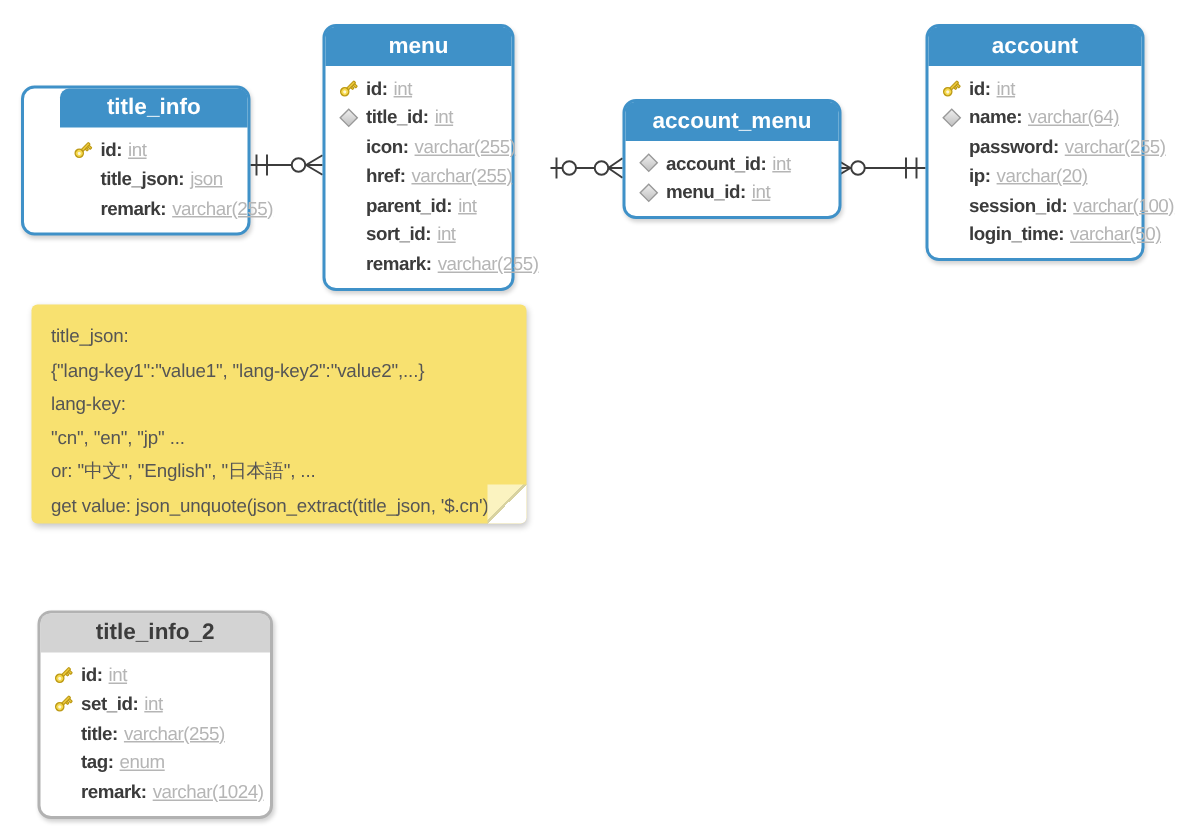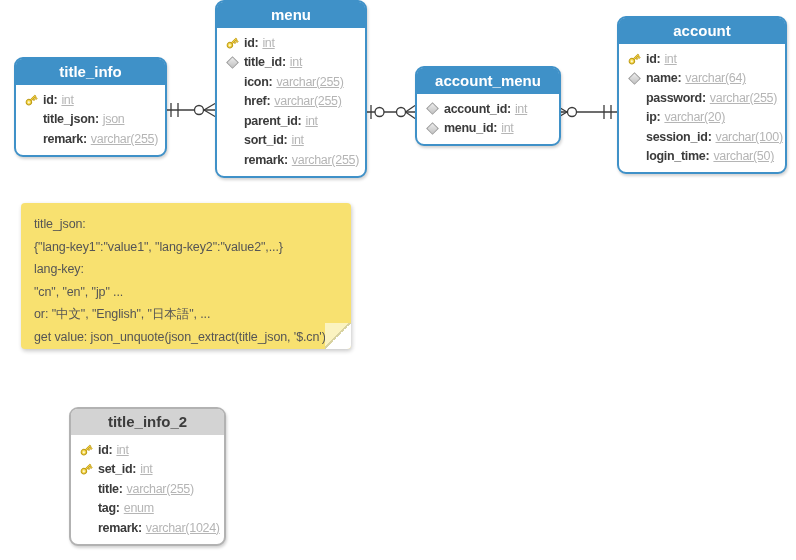--- a/index.html
+++ b/index.html
@@ -7,21 +7,21 @@
     position:relative; width:796px; height:560px; overflow:hidden;
     background:#ffffff;
     font-family:"Liberation Sans", sans-serif;
   }
   
   .tbl {
     position:absolute; background:#ffffff; border-radius:9px;
     border:2px solid #3f91c8; box-shadow:1px 2px 3px rgba(0,0,0,.18);
     box-sizing:border-box;
   }
-  .tbl.gray { border-color:#b2b2b2;margin-left:44px; }
+  .tbl.gray { border-color:#b2b2b2; }
   .tbl-h {
     background:#3f91c8; color:#ffffff; font-weight:bold; font-size:15px;
     text-align:center; padding:4px 0 5px; border-radius:6px 6px 0 0;
     letter-spacing:0;
   }
   .tbl.gray .tbl-h { background:#d3d3d3; color:#3c3c3c; }
   .tbl-b { padding:5px 0 6px;border-radius:31px; }
   .row {
     display:flex; align-items:center; height:19.5px; padding:0 4px 0 7px;
     font-size:12.5px; letter-spacing:-0.3px; white-space:nowrap;
@@ -89,21 +89,21 @@
     <g>
       <line x1="556" y1="112" x2="617" y2="112"></line>
       <line x1="567" y1="112" x2="556" y2="105.5"></line>
       <line x1="567" y1="112" x2="556" y2="118.5"></line>
       <circle cx="572" cy="112" r="4.5"></circle>
       <line x1="604" y1="105" x2="604" y2="119"></line>
       <line x1="611" y1="105" x2="611" y2="119"></line>
     </g>
   </svg>
 
-  <div class="tbl" style="left:14px;top:57px;width:153px;">
+  <div class="tbl" style="left:14px;top:57px;width:153px;padding-left:24px;">
     <div class="tbl-h">title_info</div>
     <div class="tbl-b">
       <div class="row">
         <span class="cell-icon">
             <svg class="ic">
               <use href="#ic-key"></use>
             </svg>
           </span>
         <span class="fname">id</span>
         <span class="ftype">int</span>
@@ -114,21 +114,21 @@
         <span class="ftype">json</span>
       </div>
       <div class="row">
         <span class="cell-icon"></span>
         <span class="fname">remark</span>
         <span class="ftype">varchar(255)</span>
       </div>
     </div>
   </div>
 
-  <div class="tbl" style="left:215px;top:0;width:152px;">
+  <div class="tbl" style="left:215px;top:16px;width:128px;">
     <div class="tbl-h">menu</div>
     <div class="tbl-b">
       <div class="row">
         <span class="cell-icon">
             <svg class="ic">
               <use href="#ic-key"></use>
             </svg>
           </span>
         <span class="fname">id</span>
         <span class="ftype">int</span>
@@ -181,21 +181,21 @@
       <div class="row">
         <span class="cell-icon">
             <span class="diamond"></span>
           </span>
         <span class="fname">menu_id</span>
         <span class="ftype">int</span>
       </div>
     </div>
   </div>
 
-  <div class="tbl" style="left:617px;top:16px;width:170px;">
+  <div class="tbl" style="left:617px;top:16px;width:146px;">
     <div class="tbl-h">account</div>
     <div class="tbl-b">
       <div class="row">
         <span class="cell-icon">
             <svg class="ic">
               <use href="#ic-key"></use>
             </svg>
           </span>
         <span class="fname">id</span>
         <span class="ftype">int</span>

